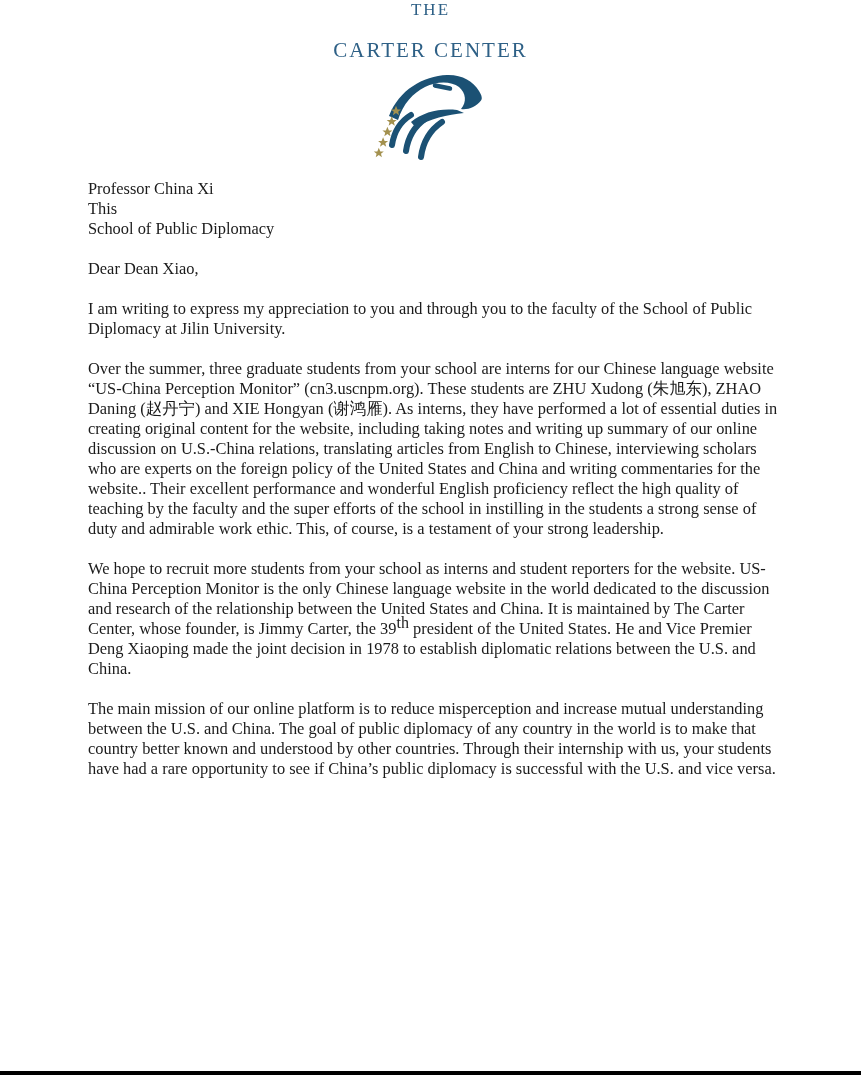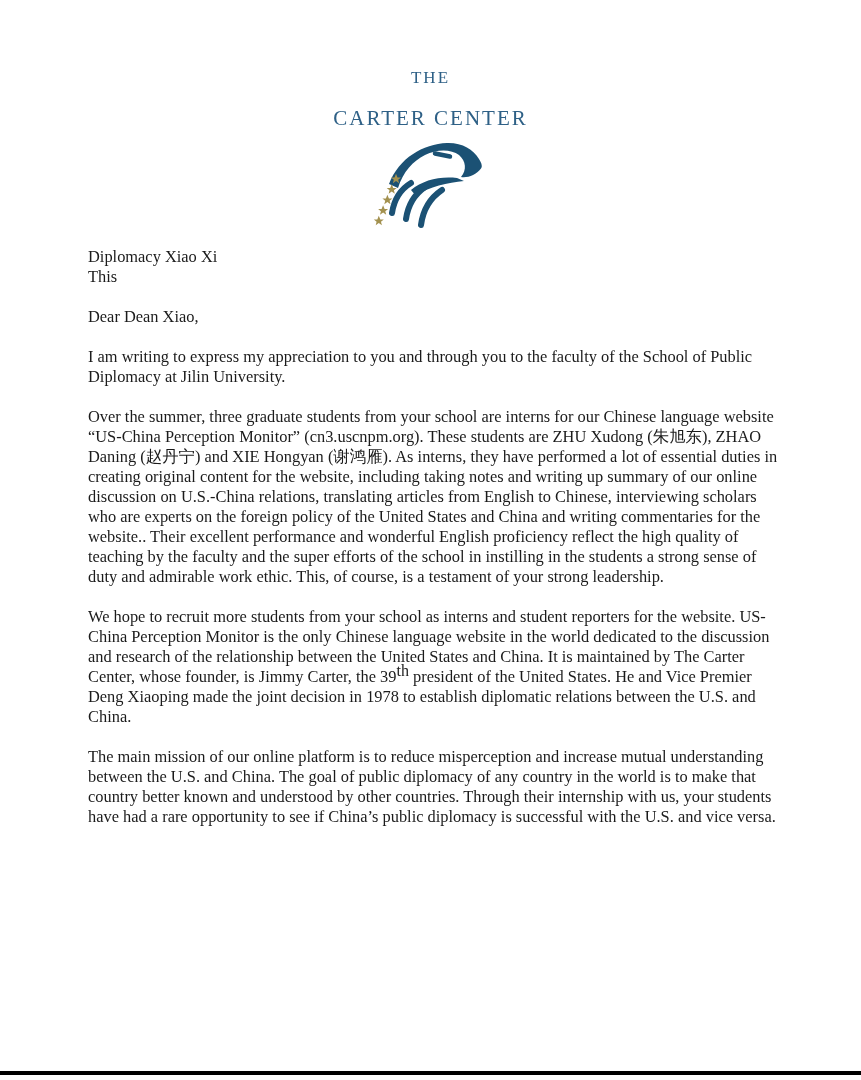--- a/index.html
+++ b/index.html
@@ -6,21 +6,20 @@
   .page {
     position: relative;
     width: 861px;
     height: 1080px;
     background: #ffffff;
     font-family: "Liberation Serif", "DejaVu Serif", serif;
     color: #1b1b1b;
     overflow: hidden;
   }
   .letterhead {
-    padding-top: 68px;
     text-align: center;
     line-height: 1.15;
   }
   .org-the {
     font-size: 17px;
     letter-spacing: 2px;
     color: #2e6086;
   }
   .org-carter {
     font-size: 21px;
@@ -87,22 +86,23 @@
           <path transform="translate(22.1,76.5)" d="M0,-5.2 L1.5,-1.6 L5,-1.6 L2.2,0.7 L3.1,4.2 L0,2.1 L-3.1,4.2 L-2.2,0.7 L-5,-1.6 L-1.5,-1.6 Z"></path>
           <path transform="translate(17.8,87)" d="M0,-5.2 L1.5,-1.6 L5,-1.6 L2.2,0.7 L3.1,4.2 L0,2.1 L-3.1,4.2 L-2.2,0.7 L-5,-1.6 L-1.5,-1.6 Z"></path>
         </g>
       </svg>
     </div>
   </div>
 
   <div class="letter-body">
 
     <div class="block">
-      <div class="addr-line">Diplomacy Xiao Xi</div>
+      <div class="addr-line">Professor China Xi</div>
       <div class="addr-line">This</div>
+      <div class="addr-line">School of Public Diplomacy</div>
     </div>
 
 
     <div class="block">Dear Dean Xiao,</div>
 
     <p class="para">I am writing to express my appreciation to you and through you to the faculty of the School of Public Diplomacy at Jilin University.</p>
 
     <p class="para">Over the summer, three graduate students from your school are interns for our Chinese language website “US-China Perception Monitor” (cn3.uscnpm.org). These students are ZHU Xudong (朱旭东), ZHAO Daning (赵丹宁) and XIE Hongyan (谢鸿雁). As interns, they have performed a lot of essential duties in creating original content for the website, including taking notes and writing up summary of our online discussion on U.S.-China relations, translating articles from English to Chinese, interviewing scholars who are experts on the foreign policy of the United States and China and writing commentaries for the website.. Their excellent performance and wonderful English proficiency reflect the high quality of teaching by the faculty and the super efforts of the school in instilling in the students a strong sense of duty and admirable work ethic. This, of course, is a testament of your strong leadership.</p>
 
     <p class="para"><span>We hope to recruit more students from your school as interns and student reporters for the website. US-China Perception Monitor is the only Chinese language website in the world dedicated to the discussion and research of the relationship between the United States and China. It is maintained by The Carter Center, whose founder, is Jimmy Carter, the 39</span><sup class="ordinal">th</sup><span> president of the United States. He and Vice Premier Deng Xiaoping made the joint decision in 1978 to establish diplomatic relations between the U.S. and China.</span></p>

